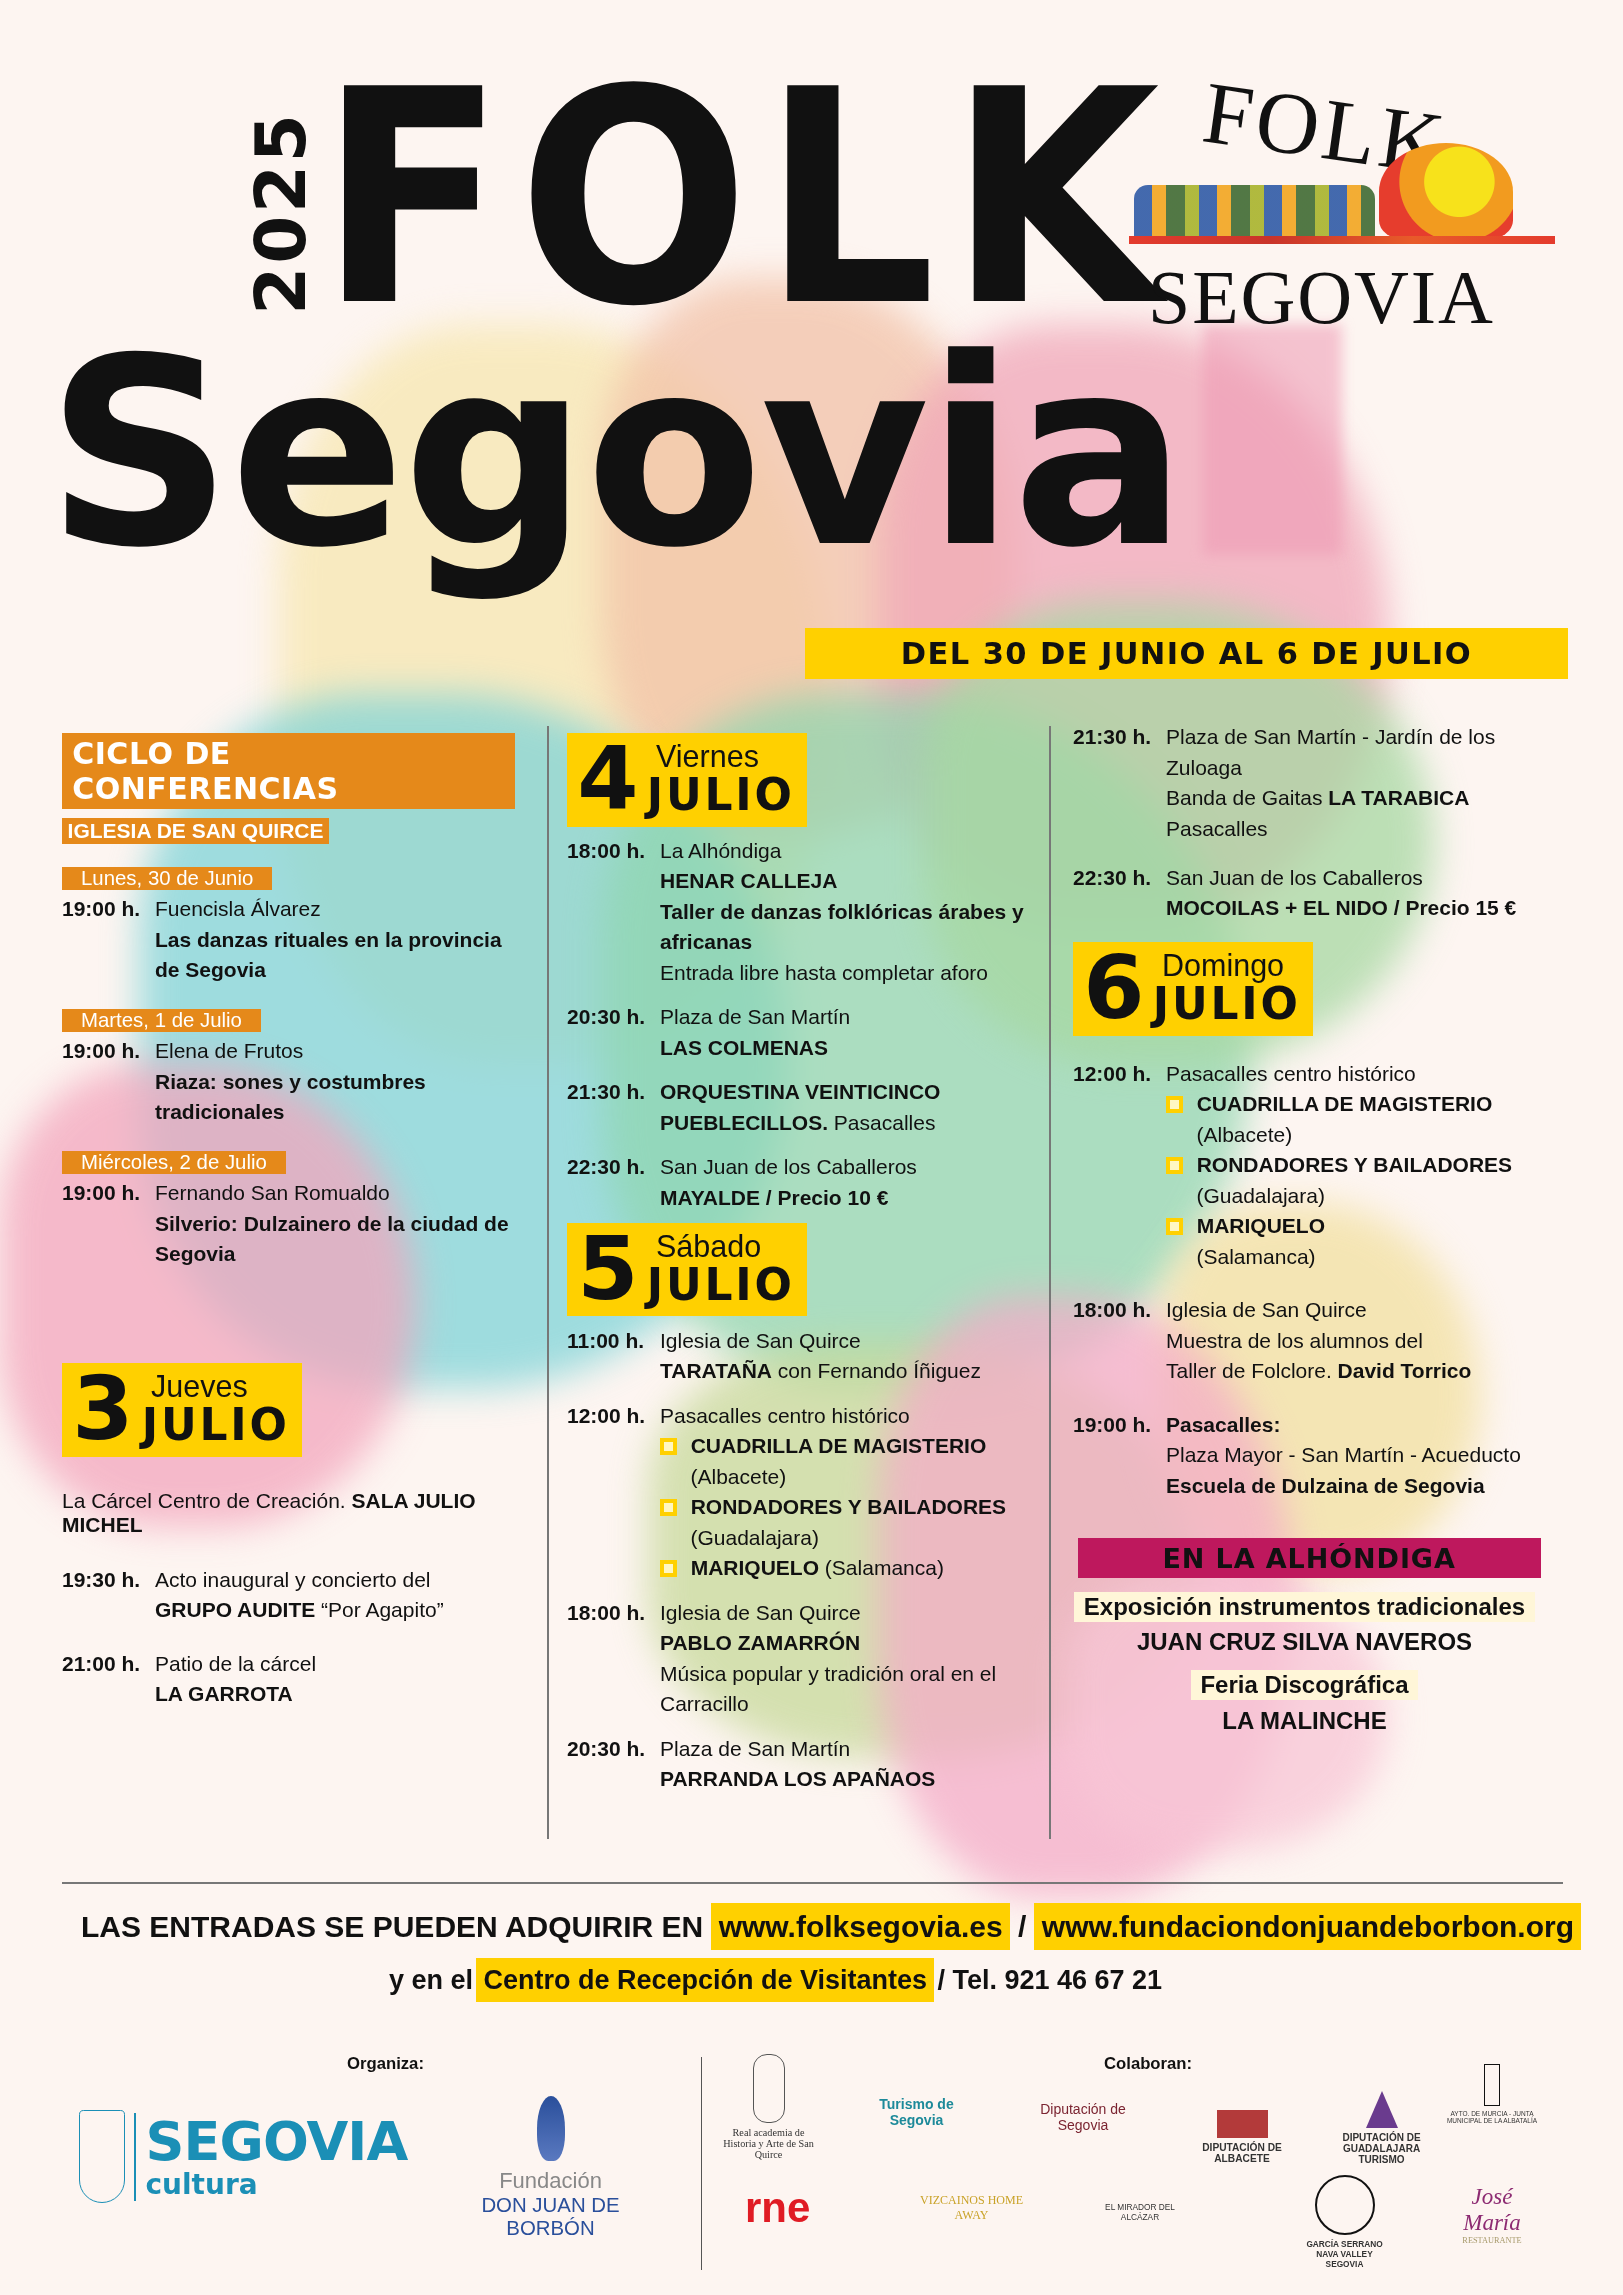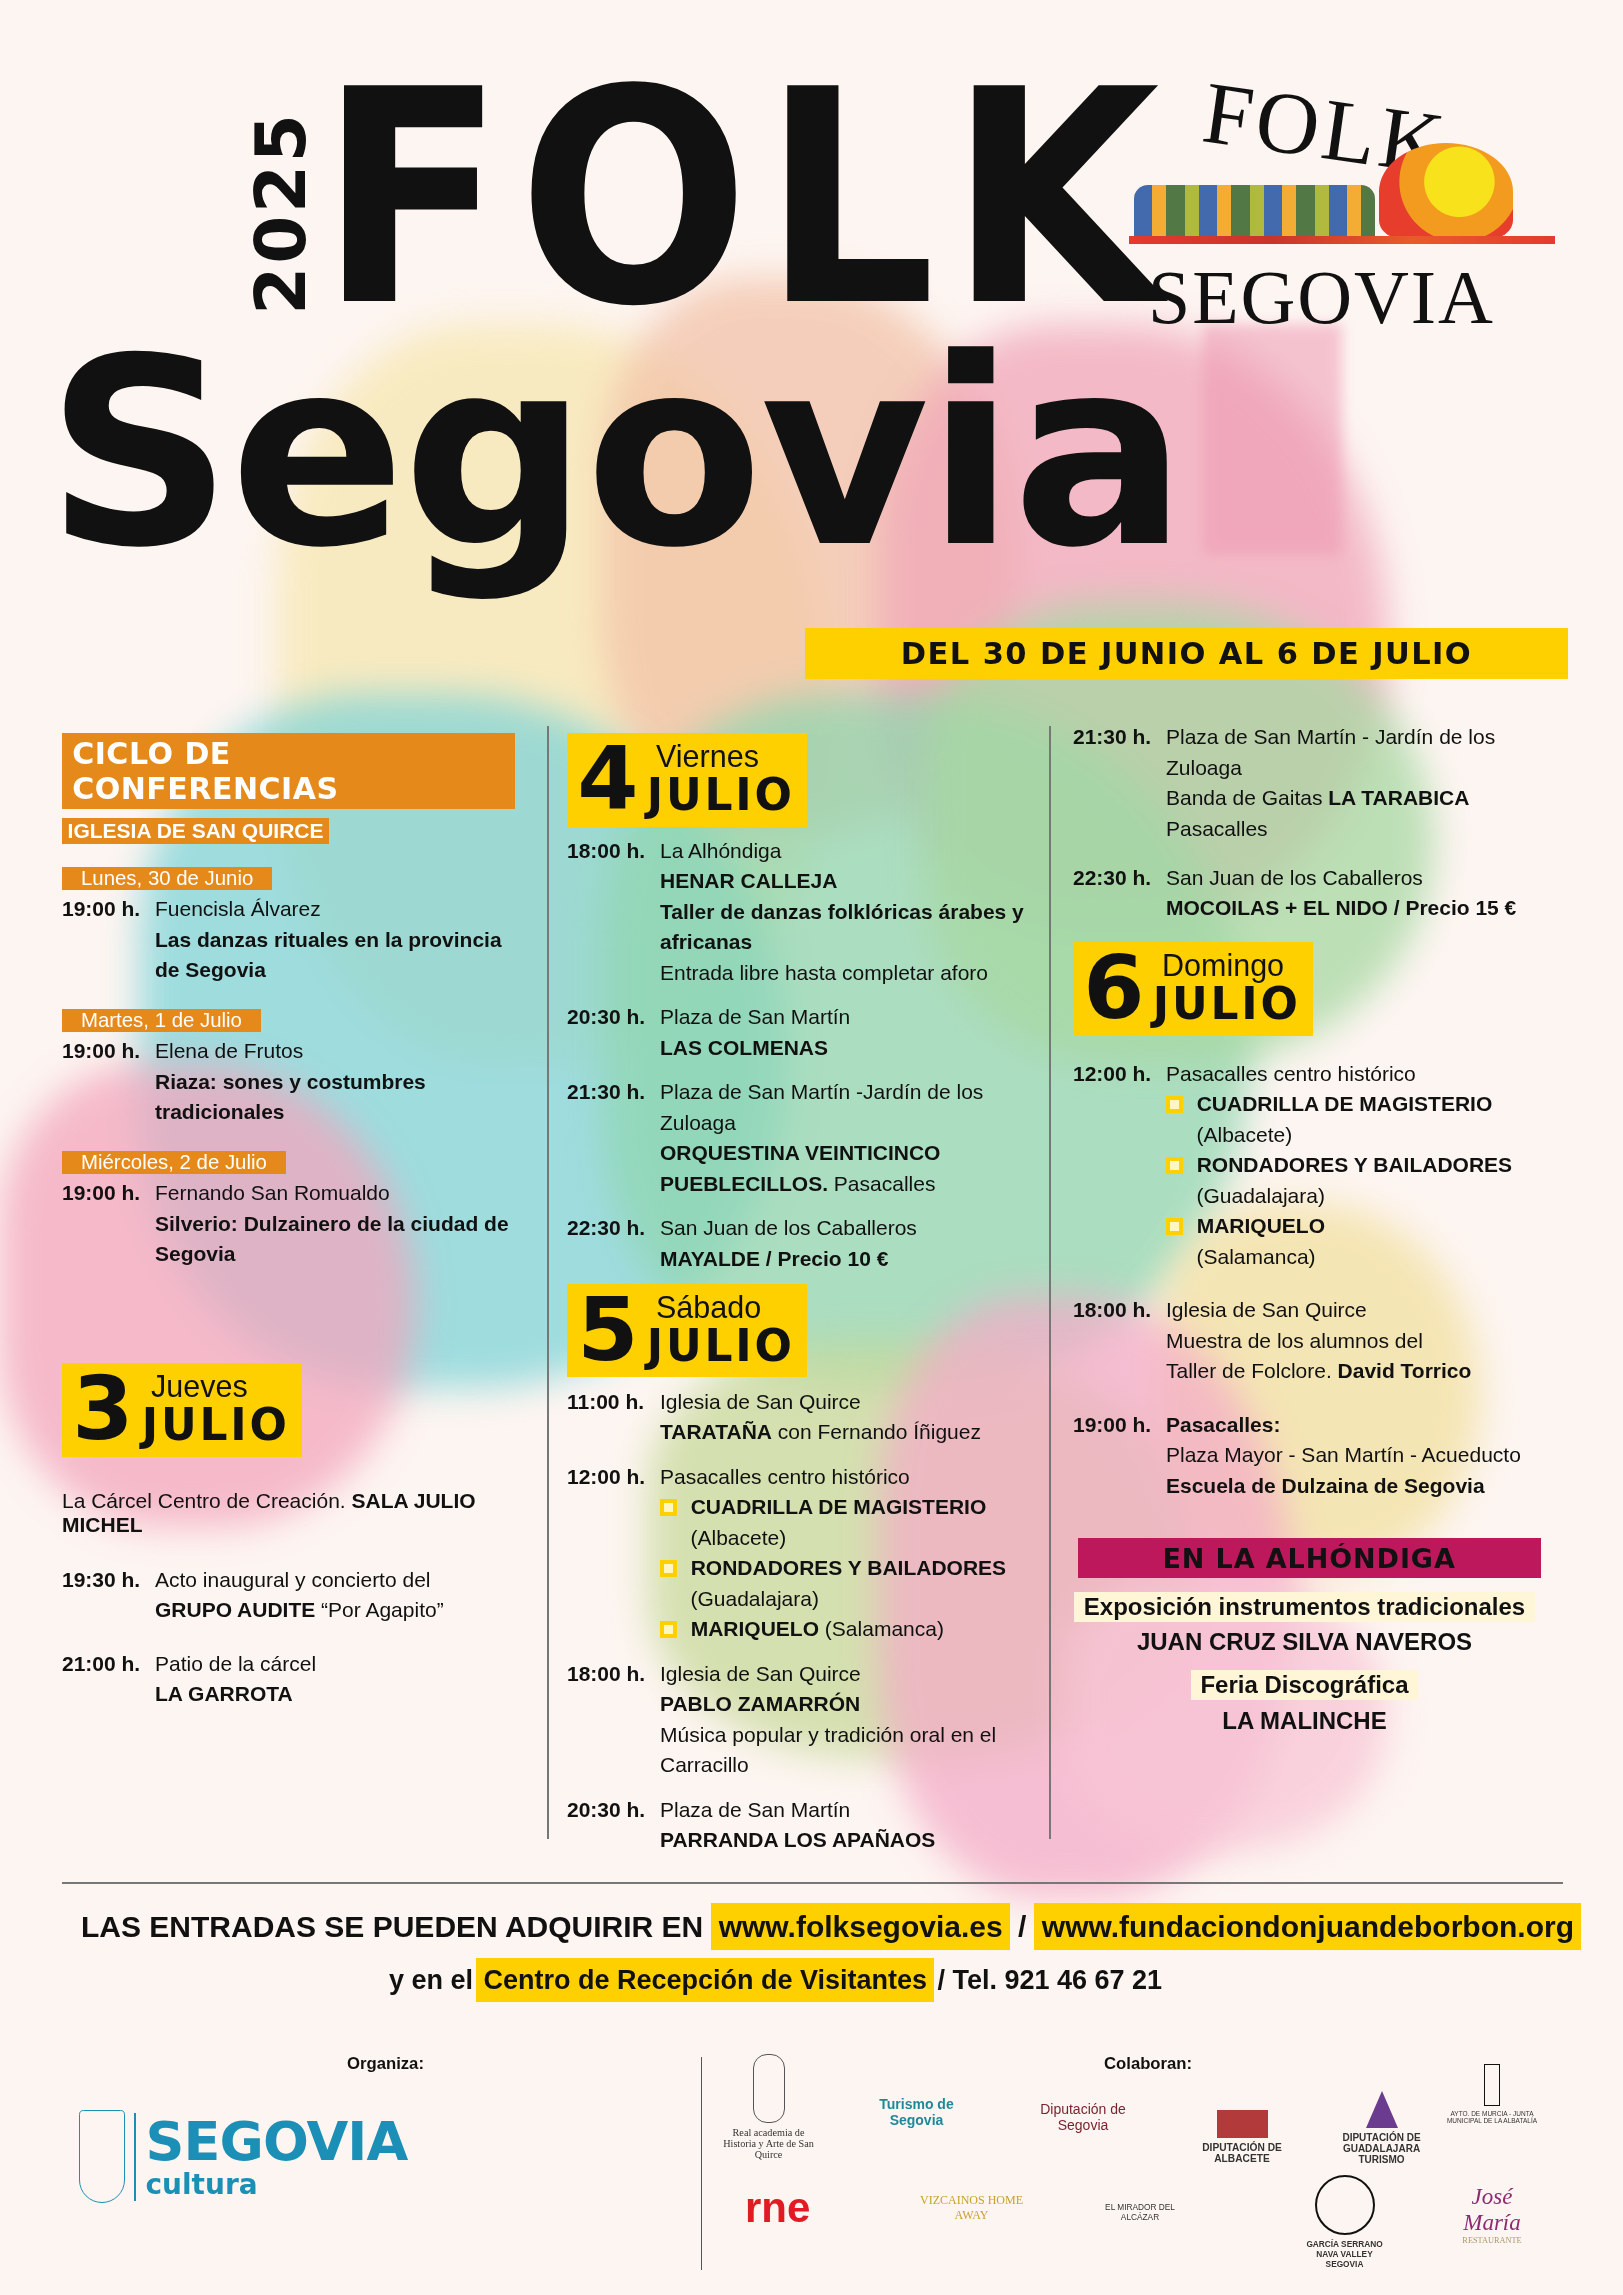--- a/index.html
+++ b/index.html
@@ -250,21 +250,20 @@
     <div class="ev" style="margin-top:14px">
       <span class="t">20:30 h.</span>
       <div>
         <div>Plaza de San Martín</div>
         <div class="b">LAS COLMENAS</div>
       </div>
     </div>
     <div class="ev" style="margin-top:14px">
       <span class="t">21:30 h.</span>
       <div>
-        <div>Plaza de San Martín -Jardín de los Zuloaga</div>
         <div><span class="b">ORQUESTINA VEINTICINCO PUEBLECILLOS.</span> <span>Pasacalles</span></div>
       </div>
     </div>
     <div class="ev" style="margin-top:14px">
       <span class="t">22:30 h.</span>
       <div>
         <div>San Juan de los Caballeros</div>
         <div class="b">MAYALDE  / Precio 10 €</div>
       </div>
     </div>
@@ -413,20 +412,25 @@
   <div class="fvline"></div>
 
   <div class="seg-logo">
     <div class="seg-shield"></div>
     <div class="seg-sep"></div>
     <div class="seg-text">
       <div class="big">SEGOVIA</div>
       <div class="small">cultura</div>
     </div>
   </div>
+  <div class="fdj">
+    <div class="leaf"></div>
+    <div class="f1">Fundación</div>
+    <div class="f2">DON JUAN DE BORBÓN</div>
+  </div>
 
   <div class="sponsor" style="left:722px;top:2054px;width:93px">
     <div class="mark" style="width:32px;height:69px;border:1.4px solid #555;border-radius:14px"></div>
     <div style="font-family:'Liberation Serif',serif;font-size:10.2px">Real academia de Historia y Arte de San Quirce</div>
   </div>
   <div class="sponsor" style="left:870px;top:2096px;width:93px;color:#1d8a9a;font-size:14px;font-weight:700">Turismo de Segovia</div>
   <div class="sponsor" style="left:1032px;top:2101px;width:102px;color:#7b2431;font-size:14px">Diputación de Segovia</div>
   <div class="sponsor" style="left:1175px;top:2110px;width:134px;font-size:10.2px;font-weight:700">
     <div class="mark" style="width:51px;height:28px;background:#b33a3a"></div>
     <div>DIPUTACIÓN DE ALBACETE</div>

